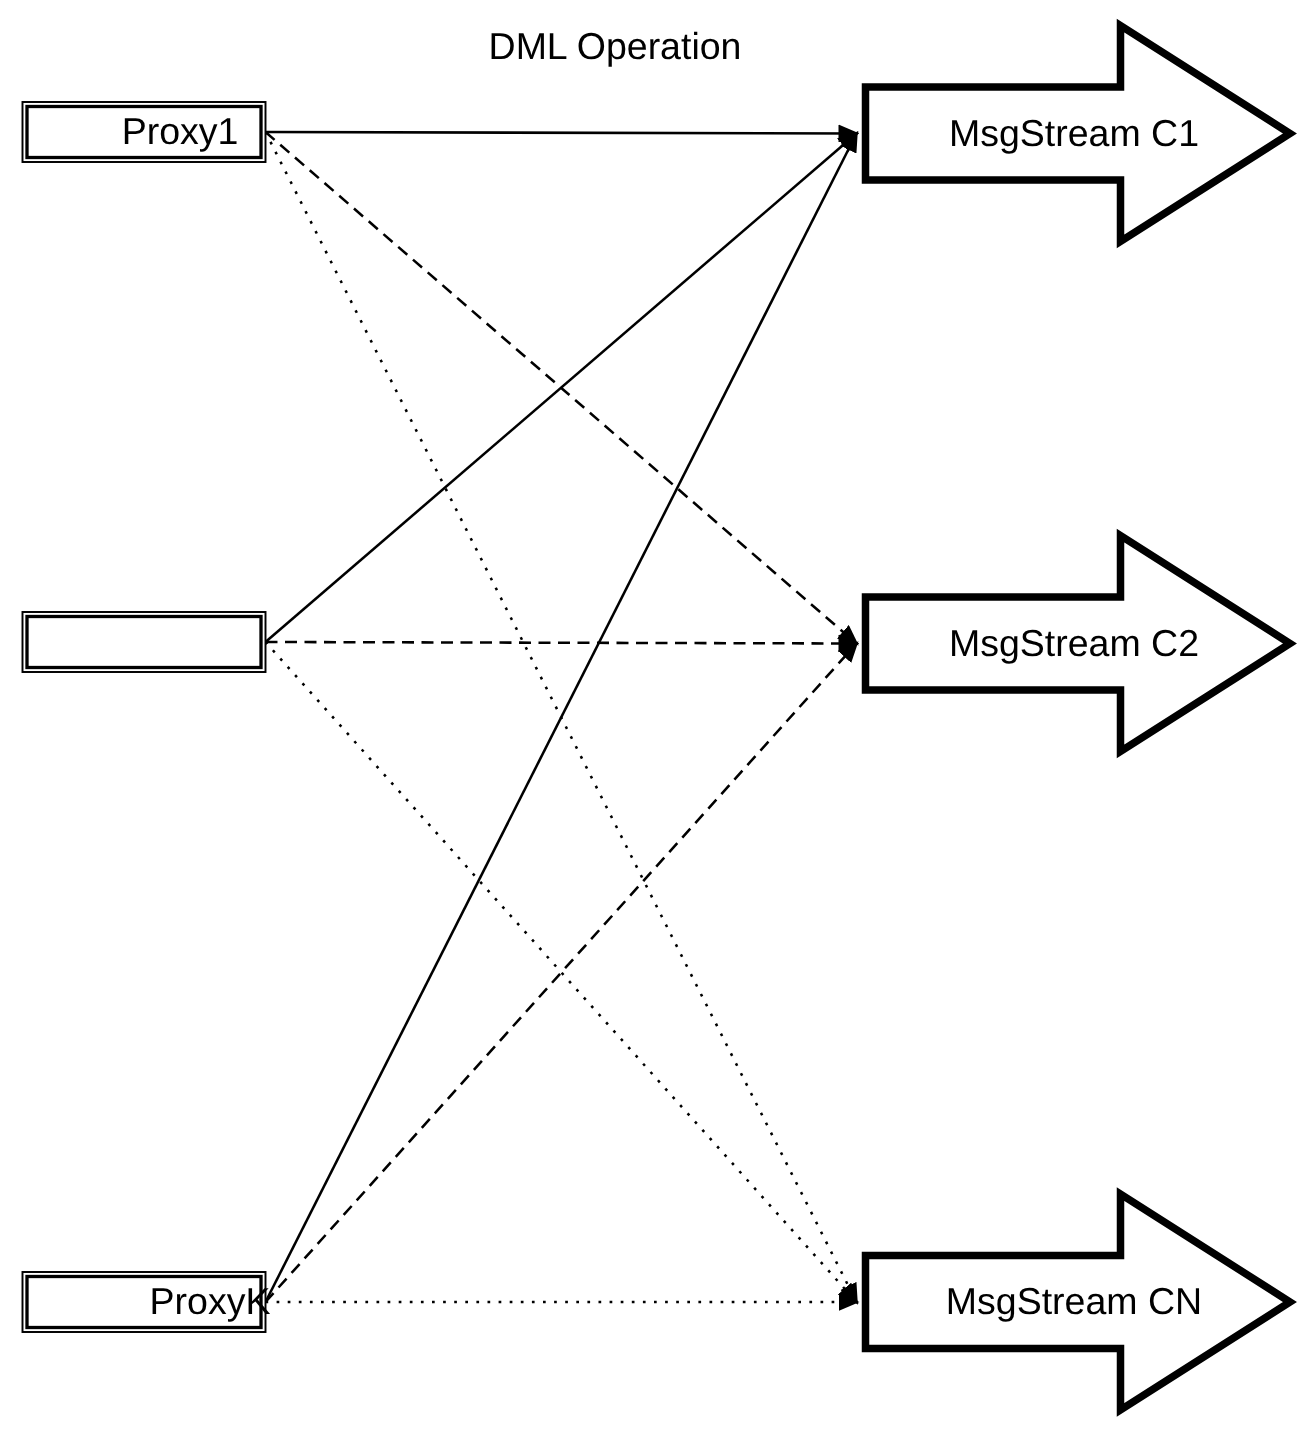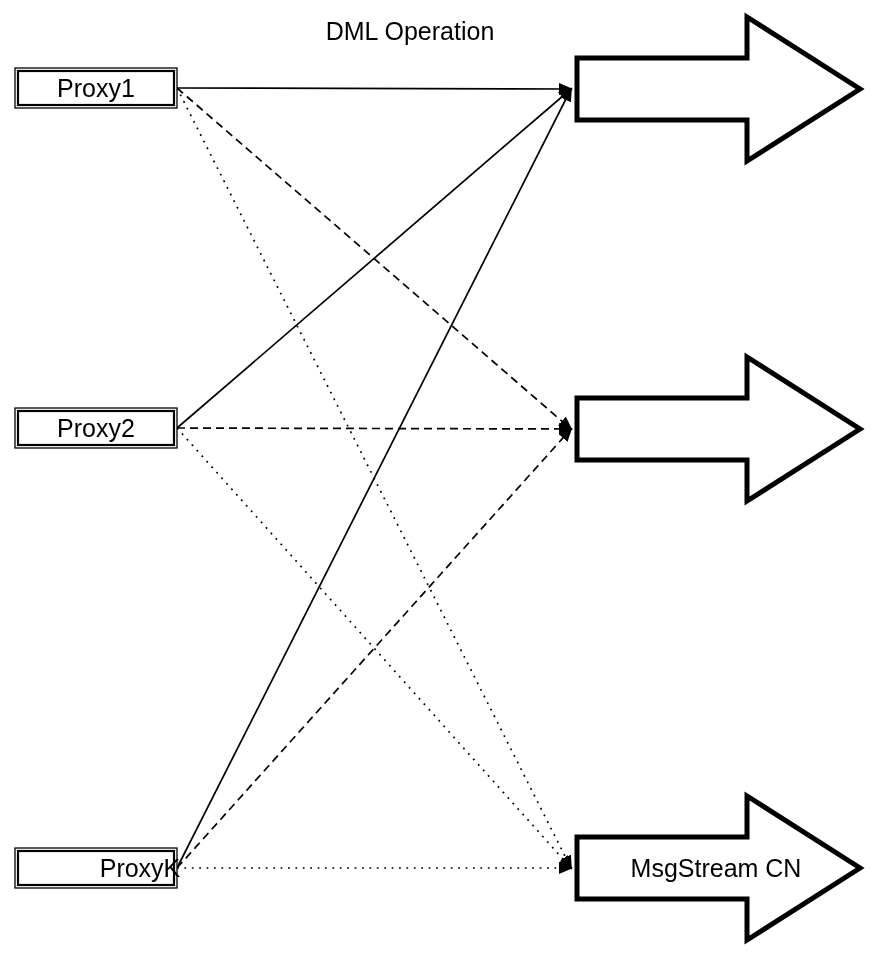--- a/index.html
+++ b/index.html
@@ -53,21 +53,21 @@
     display: flex;
     align-items: center;
     justify-content: center;
     text-align: center;
   }
   .proxy-label {
     left: 15px;
     width: 162px;
     height: 40px;
   }
-  .proxy-label.p1 { top: 68px; }
+  .proxy-label.p1 { top: 68px; margin-left: 24px; }
   .proxy-label.p2 { top: 408px; }
   .proxy-label.pk { top: 848px; margin-left: 44px; }
   .stream-label {
     left: 582px;
     width: 268px;
     height: 40px;
   }
   .stream-label.c1 { top: 69px; }
   .stream-label.c2 { top: 409px; }
   .stream-label.cn { top: 848px; }
@@ -117,18 +117,19 @@
       <rect class="proxy-rect-outer" x="15" y="848" width="162" height="40"></rect>
       <rect class="proxy-rect-inner" x="18" y="851" width="156" height="34"></rect>
     </g>
   </svg>
 
   <div class="label dml-label">
     <div>DML Operation</div>
   </div>
 
   <div class="label proxy-label p1">Proxy1</div>
-  <div class="label proxy-label p2">Proxy2</div>
   <div class="label proxy-label pk">ProxyK</div>
 
+  <div class="label stream-label c1">MsgStream C1</div>
+  <div class="label stream-label c2">MsgStream C2</div>
   <div class="label stream-label cn">MsgStream CN</div>
 
 </div>
 
 </body></html>

